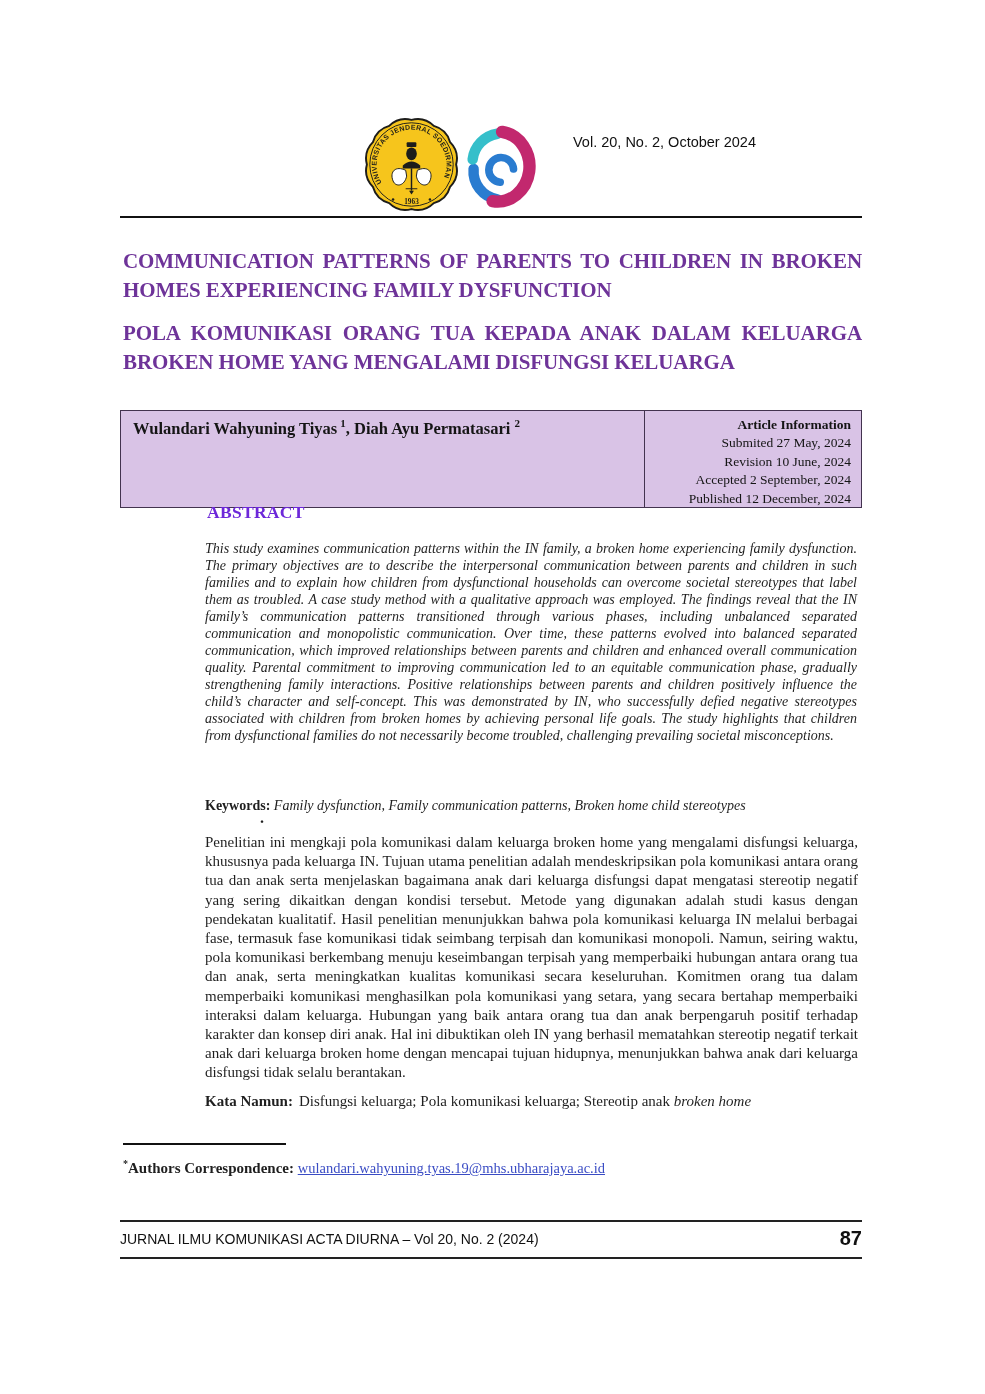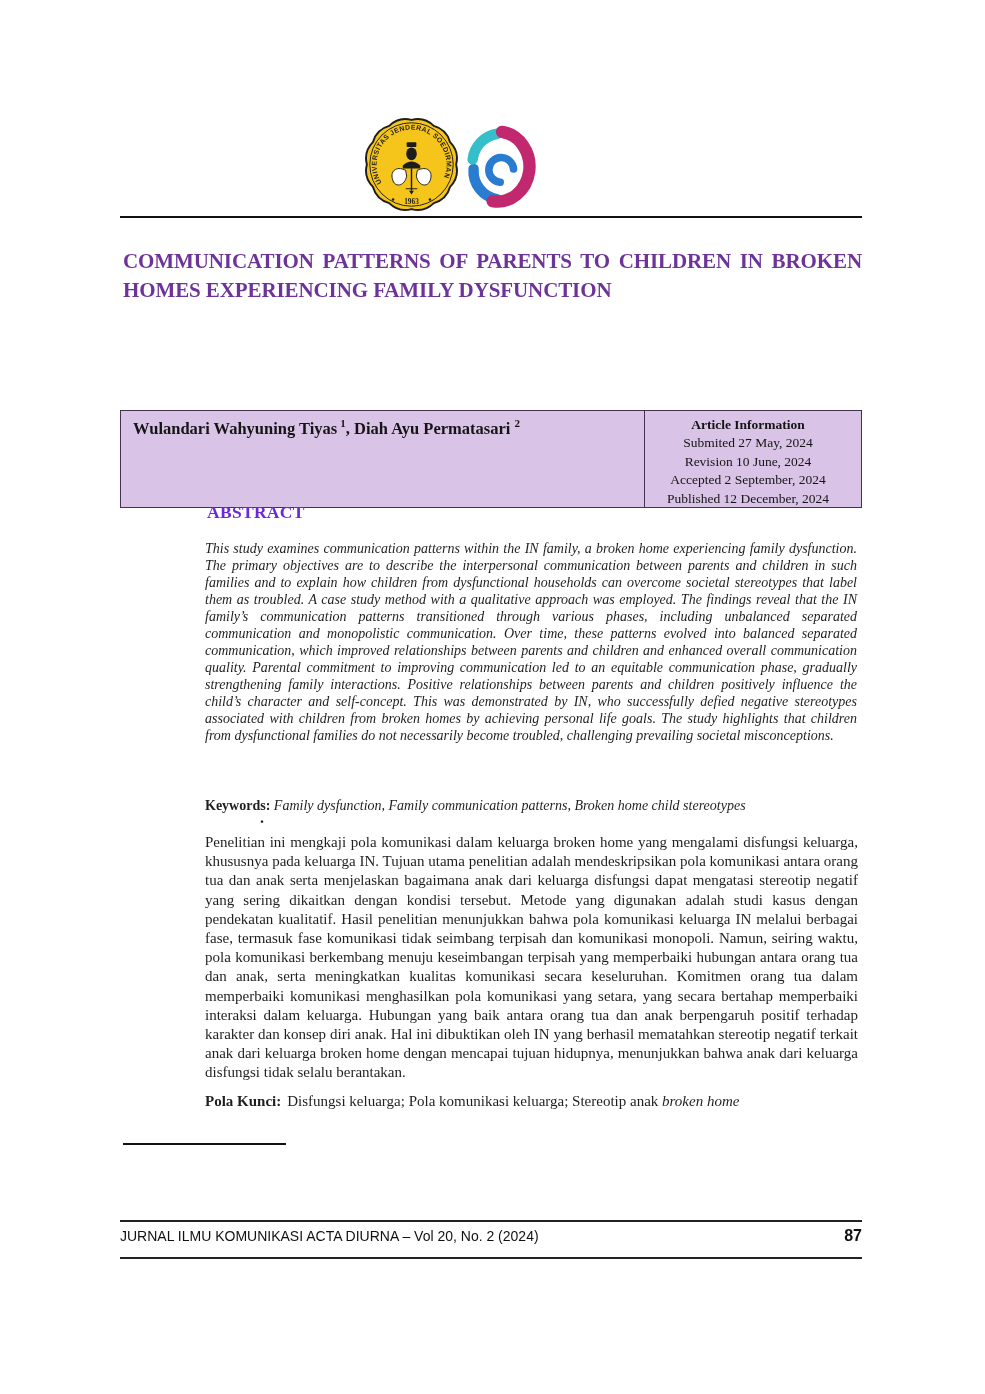--- a/index.html
+++ b/index.html
@@ -25,21 +25,21 @@
 
   
   .author-box { position:absolute; left:120px; top:383px; width:742px; height:98px;
                 background:#d9c3e6; border:1.5px solid #43334f; box-sizing:border-box; display:flex;margin-top:27px; }
   .ab-left  { width:524px; border-right:1.5px solid #43334f; padding:6px 10px 0 12px; box-sizing:border-box; }
   .ab-names { font-size:16.5px; font-weight:bold; color:#151515; }
   .ab-names sup { font-size:11px; }
   .sup-gap { margin-left:3px; }
   .ab-affil { font-size:13.5px; margin-top:2px; }
   .ab-affil sup { font-size:9.5px; }
-  .ab-right { flex:1; text-align:center; padding:5px 10px 0 0; font-size:13.5px; line-height:18.4px; color:#151515; }
+  .ab-right { flex:1; text-align:right; padding:5px 10px 0 0; font-size:13.5px; line-height:18.4px; color:#151515; }
   .ab-head  { font-weight:bold; }
 
   
   .abs-heading { position:absolute; left:207px; top:502px; color:#6d28d9; font-weight:bold;
                  font-size:17.5px; letter-spacing:0.3px; }
   .abs-body { position:absolute; left:205px; top:540px; width:652px; font-style:italic;
               font-size:14px; line-height:17px; text-align:justify; }
   .keywords { position:absolute; left:205px; top:798px; font-size:14px; }
   .kw-label { font-weight:bold; }
   .kw-val   { font-style:italic; }
@@ -56,21 +56,21 @@
   .corr-label { font-weight:bold; }
   .corr-label sup { font-size:10px; }
   .email { color:#3a4cc4; text-decoration:underline; font-size:14.5px; }
 
   
   .footer-rule1 { position:absolute; left:120px; top:1220px; width:742px; height:1.5px; background:#222; }
   .footer-rule2 { position:absolute; left:120px; top:1257px; width:742px; height:1.5px; background:#222; }
   .footer-line  { position:absolute; left:120px; top:1227px; width:742px; display:flex;
                   justify-content:space-between; align-items:center;
                   font-family:"Liberation Sans", sans-serif; font-size:14px; color:#111;gap:37px; }
-  .page-num { font-weight:bold; font-size:16px; }
+  .page-num { font-weight:bold; font-size:20px; }
 </style>
 </head>
 <body>
 
 <div class="page">
 
   <div class="seal">
     <svg width="97" height="101" viewBox="0 0 100 104">
       <path d="M96,52 A24,24 0 0 1 89.8,75 A24,24 0 0 1 73,91.8 A24,24 0 0 1 50,98 A24,24 0 0 1 27,91.8 A24,24 0 0 1 10.2,75 A24,24 0 0 1 4,52 A24,24 0 0 1 10.2,29 A24,24 0 0 1 27,12.2 A24,24 0 0 1 50,6 A24,24 0 0 1 73,12.2 A24,24 0 0 1 89.8,29 A24,24 0 0 1 96,52 Z" fill="#f6c51c" stroke="#1d1d1b" stroke-width="2"></path>
       <circle cx="50" cy="52" r="43" fill="none" stroke="#1d1d1b" stroke-width="1"></circle>
@@ -95,29 +95,34 @@
   <div class="acta">
     <svg width="76" height="84" viewBox="0 0 80 88">
       <path d="M8,46 A30,30 0 0 0 33,78" stroke="#2a7cd0" stroke-width="11" fill="none" stroke-linecap="round"></path>
       <path d="M33,9 A31,31 0 0 0 7,36" stroke="#35bfca" stroke-width="11" fill="none" stroke-linecap="round"></path>
       <path d="M50,46 A13,13 0 1 0 36,60" stroke="#2a7cd0" stroke-width="8" fill="none" stroke-linecap="round"></path>
       <path d="M38,7 A33,36 0 1 1 28,80" stroke="#c2286e" stroke-width="13" fill="none" stroke-linecap="round"></path>
     </svg>
   </div>
 
   <div class="jinfo">
+    <div class="jvol">Vol. 20, No. 2, October 2024</div>
   </div>
 
   <div class="rule-top"></div>
 
   <div class="title title-en">
     <div class="stretch">COMMUNICATION PATTERNS OF PARENTS TO CHILDREN IN BROKEN</div>
     <div>HOMES EXPERIENCING FAMILY DYSFUNCTION</div>
   </div>
 
+  <div class="title title-id">
+    <div class="stretch">POLA KOMUNIKASI ORANG TUA KEPADA ANAK DALAM KELUARGA</div>
+    <div>BROKEN HOME YANG MENGALAMI DISFUNGSI KELUARGA</div>
+  </div>
 
   <div class="author-box">
     <div class="ab-left">
       <div class="ab-names">
         <span>Wulandari Wahyuning Tiyas</span><sup class="sup-gap">1</sup><span>, Diah Ayu Permatasari</span> <sup>2</sup>
       </div>
     </div>
     <div class="ab-right">
       <div class="ab-head">Article Information</div>
       <div>Submited 27 May, 2024</div>
@@ -132,24 +137,28 @@
 
   <div class="keywords">
     <span class="kw-label">Keywords:</span>
     <span class="kw-val">Family dysfunction, Family communication patterns, Broken home child stereotypes</span>
   </div>
   <div class="stray">.</div>
 
   <div class="id-body">Penelitian ini mengkaji pola komunikasi dalam keluarga broken home yang mengalami disfungsi keluarga, khususnya pada keluarga IN. Tujuan utama penelitian adalah mendeskripsikan pola komunikasi antara orang tua dan anak serta menjelaskan bagaimana anak dari keluarga disfungsi dapat mengatasi stereotip negatif yang sering dikaitkan dengan kondisi tersebut. Metode yang digunakan adalah studi kasus dengan pendekatan kualitatif. Hasil penelitian menunjukkan bahwa pola komunikasi keluarga IN melalui berbagai fase, termasuk fase komunikasi tidak seimbang terpisah dan komunikasi monopoli. Namun, seiring waktu, pola komunikasi berkembang menuju keseimbangan terpisah yang memperbaiki hubungan antara orang tua dan anak, serta meningkatkan kualitas komunikasi secara keseluruhan. Komitmen orang tua dalam memperbaiki komunikasi menghasilkan pola komunikasi yang setara, yang secara bertahap memperbaiki interaksi dalam keluarga. Hubungan yang baik antara orang tua dan anak berpengaruh positif terhadap karakter dan konsep diri anak. Hal ini dibuktikan oleh IN yang berhasil mematahkan stereotip negatif terkait anak dari keluarga broken home dengan mencapai tujuan hidupnya, menunjukkan bahwa anak dari keluarga disfungsi tidak selalu berantakan.</div>
 
   <div class="katakunci">
-    <span class="kk-label">Pola Kunci:</span><span>Disfungsi keluarga; Pola komunikasi keluarga; Stereotip anak </span><span class="kk-italic">broken home</span>
+    <span class="kk-label">Kata Namun:</span><span>Disfungsi keluarga; Pola komunikasi keluarga; Stereotip anak </span><span class="kk-italic">broken home</span>
   </div>
 
   <div class="fn-rule"></div>
+  <div class="correspondence">
+    <span class="corr-label"><sup>*</sup><span>Authors Correspondence:</span></span>
+    <a class="email" href="#">wulandari.wahyuning.tyas.19@mhs.ubharajaya.ac.id</a>
+  </div>
 
   <div class="footer-rule1"></div>
   <div class="footer-line">
     <span>JURNAL ILMU KOMUNIKASI ACTA DIURNA – Vol 20, No. 2 (2024)</span>
     <span class="page-num">87</span>
   </div>
   <div class="footer-rule2"></div>
 
 </div>
 

